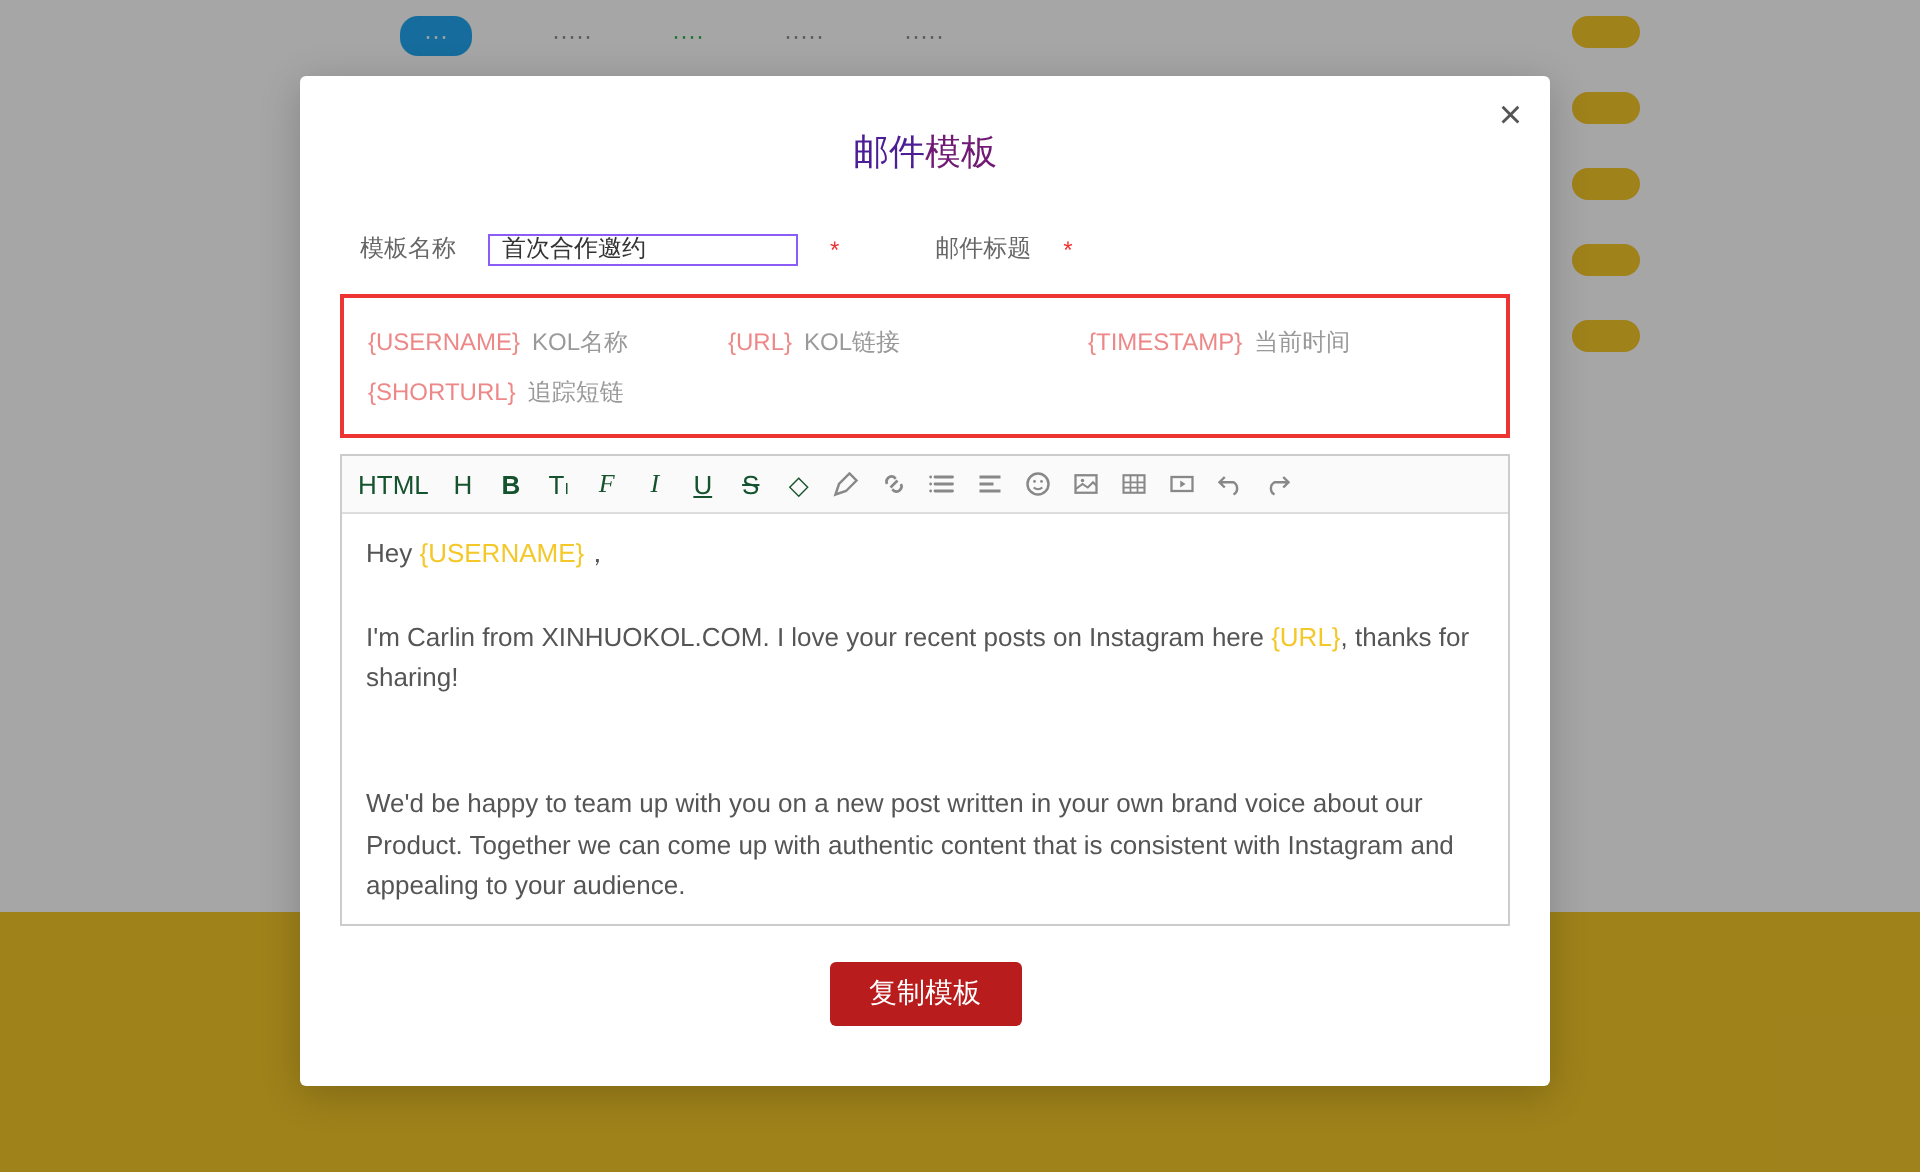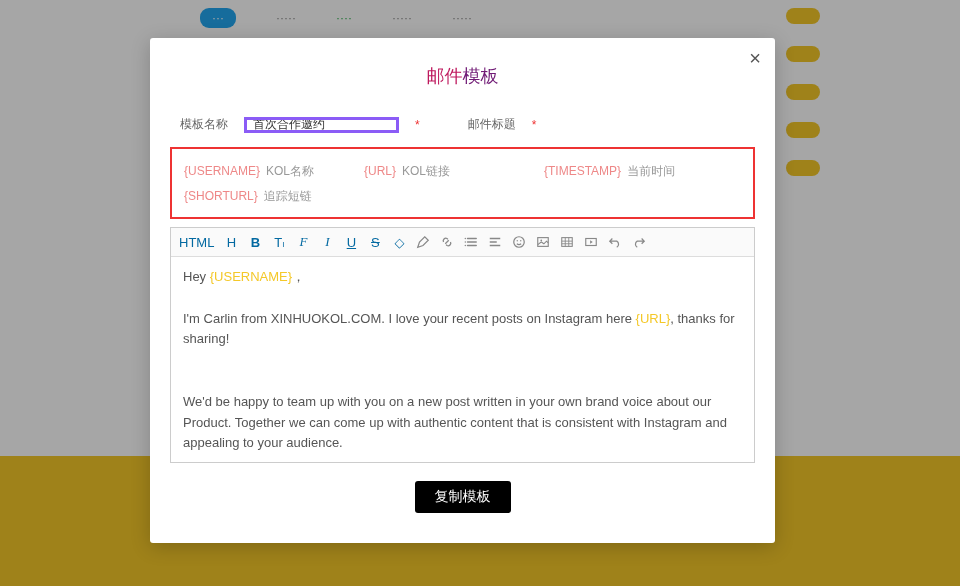--- a/index.html
+++ b/index.html
@@ -7,40 +7,40 @@
   .bg { position: absolute; inset: 0; background: #fff; }
   .bg-tabs { position: absolute; top: 8px; left: 200px; display: flex; gap: 40px; align-items: center; font-size: 12px; color: #888; }
   .bg-tabs span.pill { padding: 3px 12px; border-radius: 9px; }
   .bg-pills { position: absolute; right: 140px; display: flex; flex-direction: column; gap: 22px; top: 8px; }
   .bg-pills span { display: inline-block; background: #f4c829; width: 34px; height: 16px; border-radius: 8px; }
   .bg-footer { position: absolute; bottom: 0; left: 0; right: 0; height: 130px; background: #f4c829; }
   .overlay { position: absolute; inset: 0; background: rgba(0,0,0,0.35); }
   .modal { position: absolute; top: 38px; left: 150px; width: 625px; height: 505px; background: #fff; border-radius: 3px; box-shadow: 0 4px 20px rgba(0,0,0,.2); }
   .close { position: absolute; top: 10px; right: 14px; font-size: 20px; color: #555; cursor: pointer; line-height: 1; }
   .modal-title { text-align: center; padding-top: 26px; font-size: 18px; font-weight: normal; }
-  .modal-title .black { color: #be185d; }
+  .modal-title .black { color: #4c1d95; }
   .modal-title .yellow { color: #701a75; text-align: center; }
   .form-row { display: flex; align-items: center; justify-content: flex-start; gap: 16px; margin: 28px 30px 14px; color: #666; font-size: 12px; }
   .form-row label { white-space: nowrap; }
-  .form-row input { width: 155px; height: 16px; border: 3px solid #8b5cf6; padding: 0 6px; font-size: 12px; color: #333; }
+  .form-row input { width: 155px; height: 16px; border: 1px solid #8b5cf6; padding: 0 6px; font-size: 12px; color: #333; }
   .req { color: #e33; margin-right: 32px; }
   .varbox { margin: 10px 20px 8px; border: 2px solid #e33; padding: 14px 12px 12px; font-size: 12px; color: #999; }
   .varbox-row { display: flex; gap: 10px; flex-wrap: wrap; }
   .varbox-row .item { display: inline-flex; gap: 6px; align-items: baseline; }
   .varbox-row .token { color: #e88; font-weight: normal; }
   .varbox-row2 { margin-top: 8px; }
   .editor { margin: 0 20px; border: 1px solid #ccc; }
-  .toolbar { display: flex; align-items: center; gap: 10px; padding: 6px 8px; border-bottom: 1px solid #ddd; color: #0369a1; font-size: 13px; background: #fafafa; }
+  .toolbar { display: flex; align-items: center; gap: 10px; padding: 6px 8px; border-bottom: 1px solid #ddd; color: #14532d; font-size: 13px; background: #fafafa; }
   .toolbar .tbtn { cursor: pointer; min-width: 14px; text-align: center; }
   .toolbar .tbtn svg { display: block; }
   .content-wrap { position: relative; }
   .content { height: 205px; overflow-y: scroll; padding: 10px 12px; font-size: 13px; line-height: 1.6; color: #555; }
   .content b.tok { color: #f4c829; font-weight: normal; }
   .copy-row { text-align: center; margin-top: 18px; }
-  .copy-btn { display: inline-block; background: #000000; color: #fff; border: none; padding: 7px 20px; font-size: 14px; border-radius: 3px; cursor: pointer; }
+  .copy-btn { display: inline-block; background: #b91c1c; color: #fff; border: none; padding: 7px 20px; font-size: 14px; border-radius: 3px; cursor: pointer; }
   ::-webkit-scrollbar { width: 14px; }
   ::-webkit-scrollbar-track { background: #f1f1f1; }
   ::-webkit-scrollbar-thumb { background: #c7c7c7; border-radius: 2px; }
 </style>
 </head>
 <body>
 
 <div class="bg">
   <div class="bg-tabs">
     <span class="pill" style="background:#22a7f0;color:#fff;">···</span>

